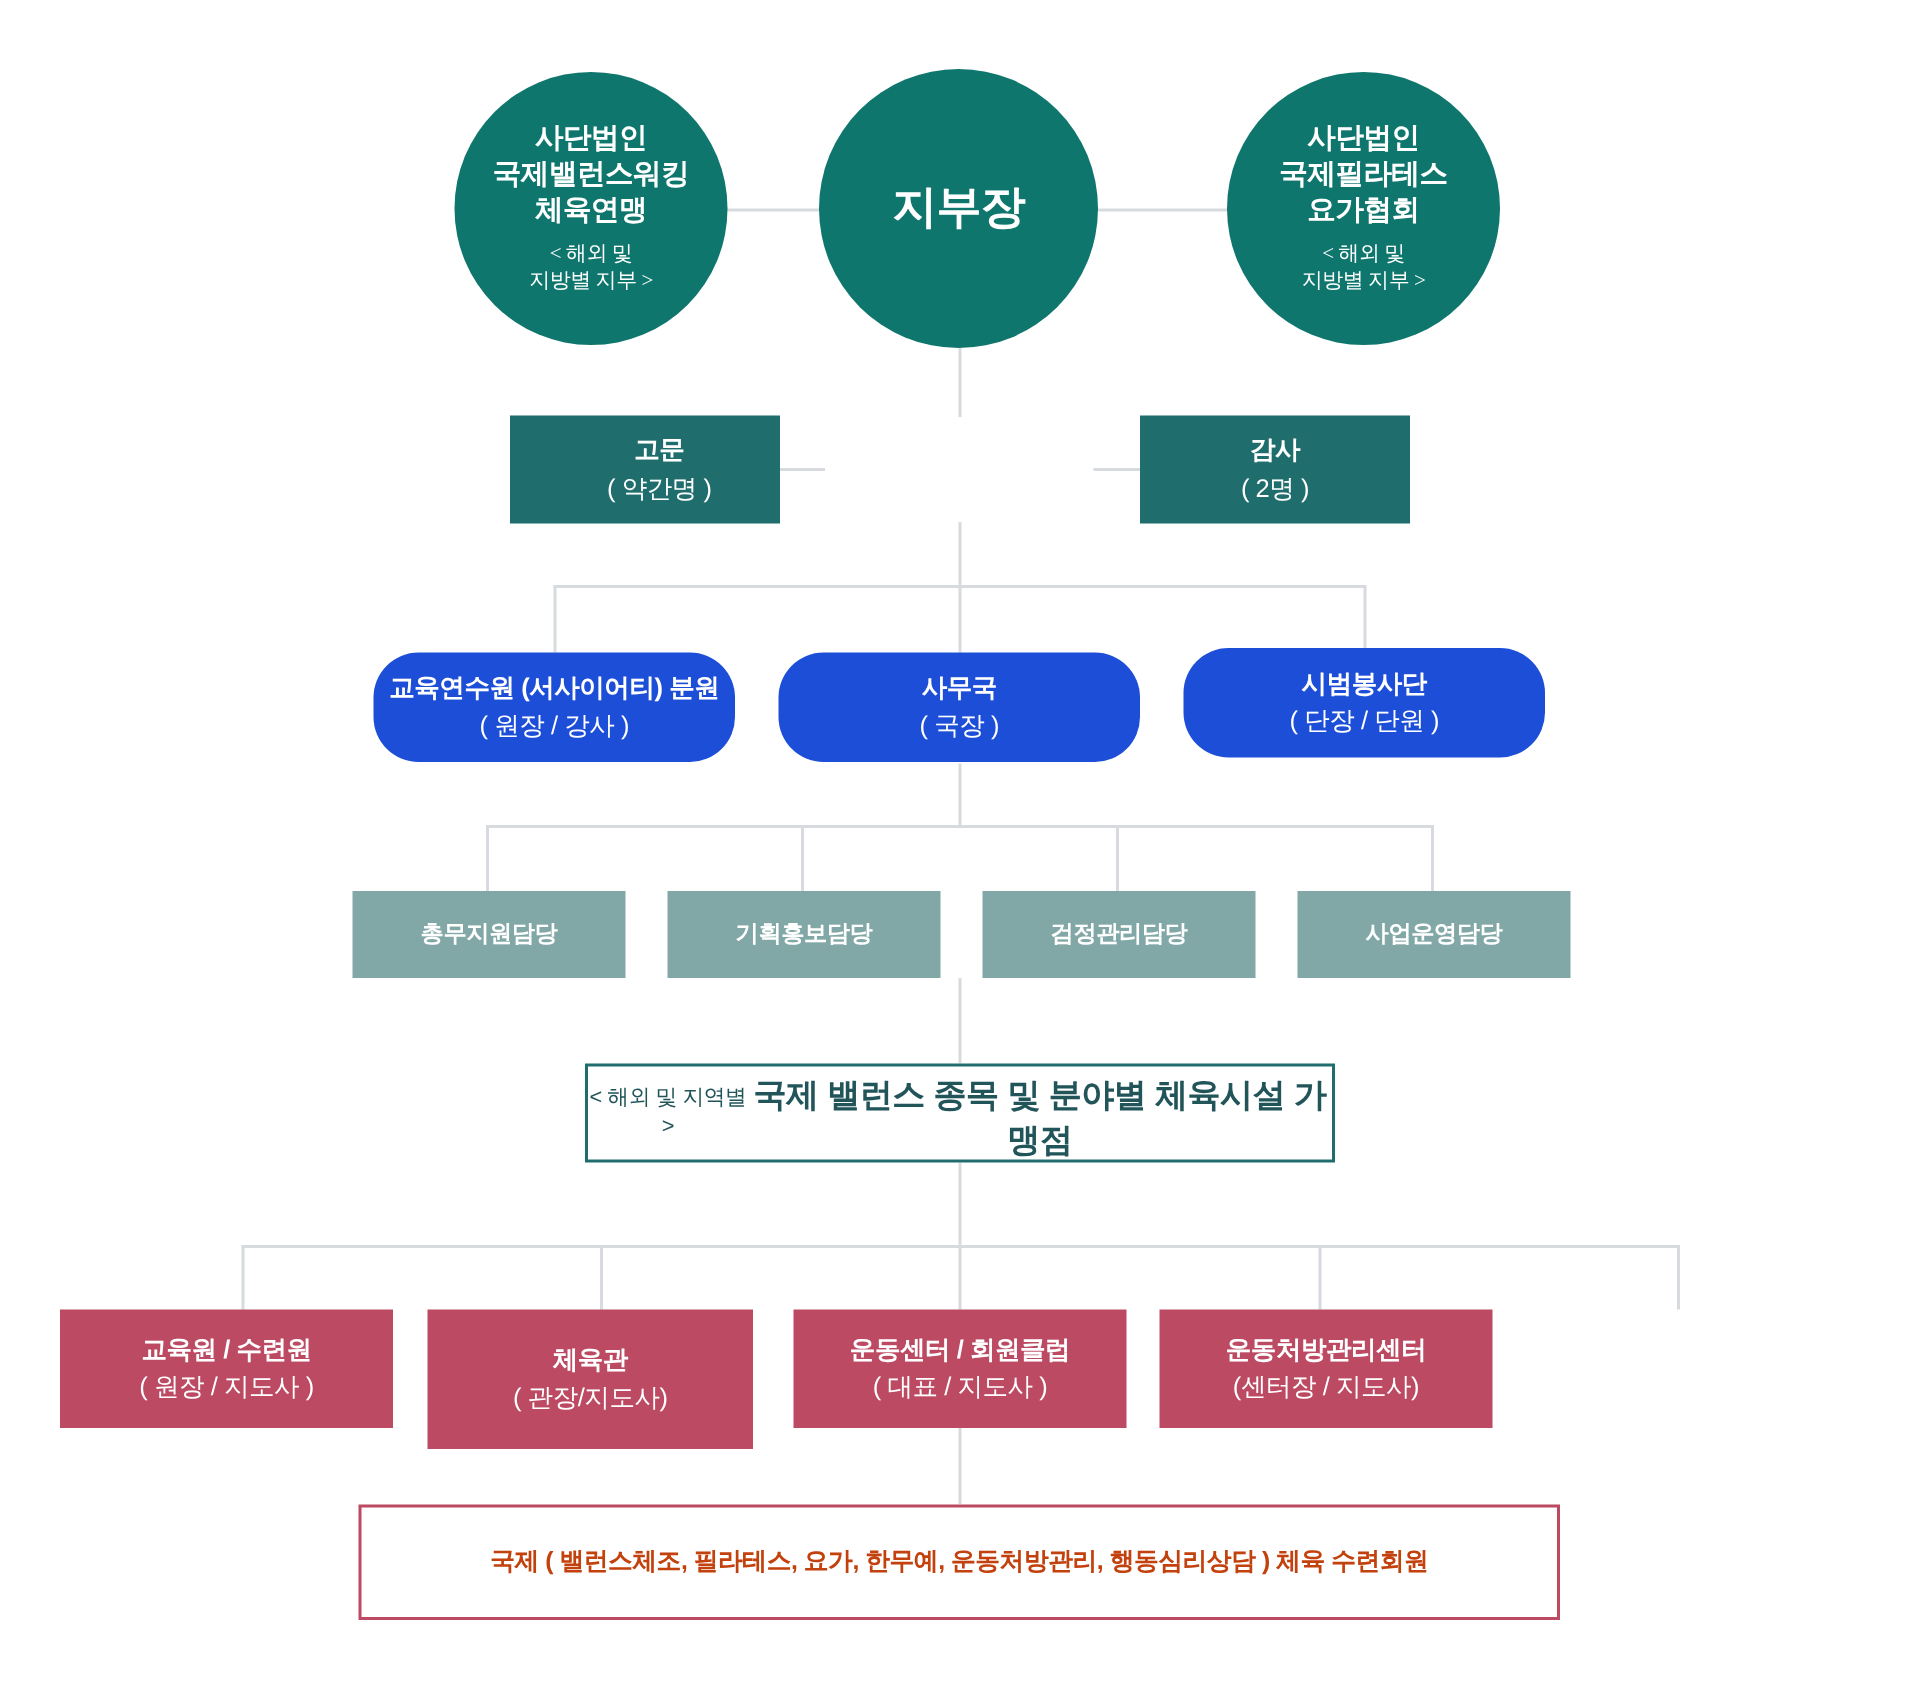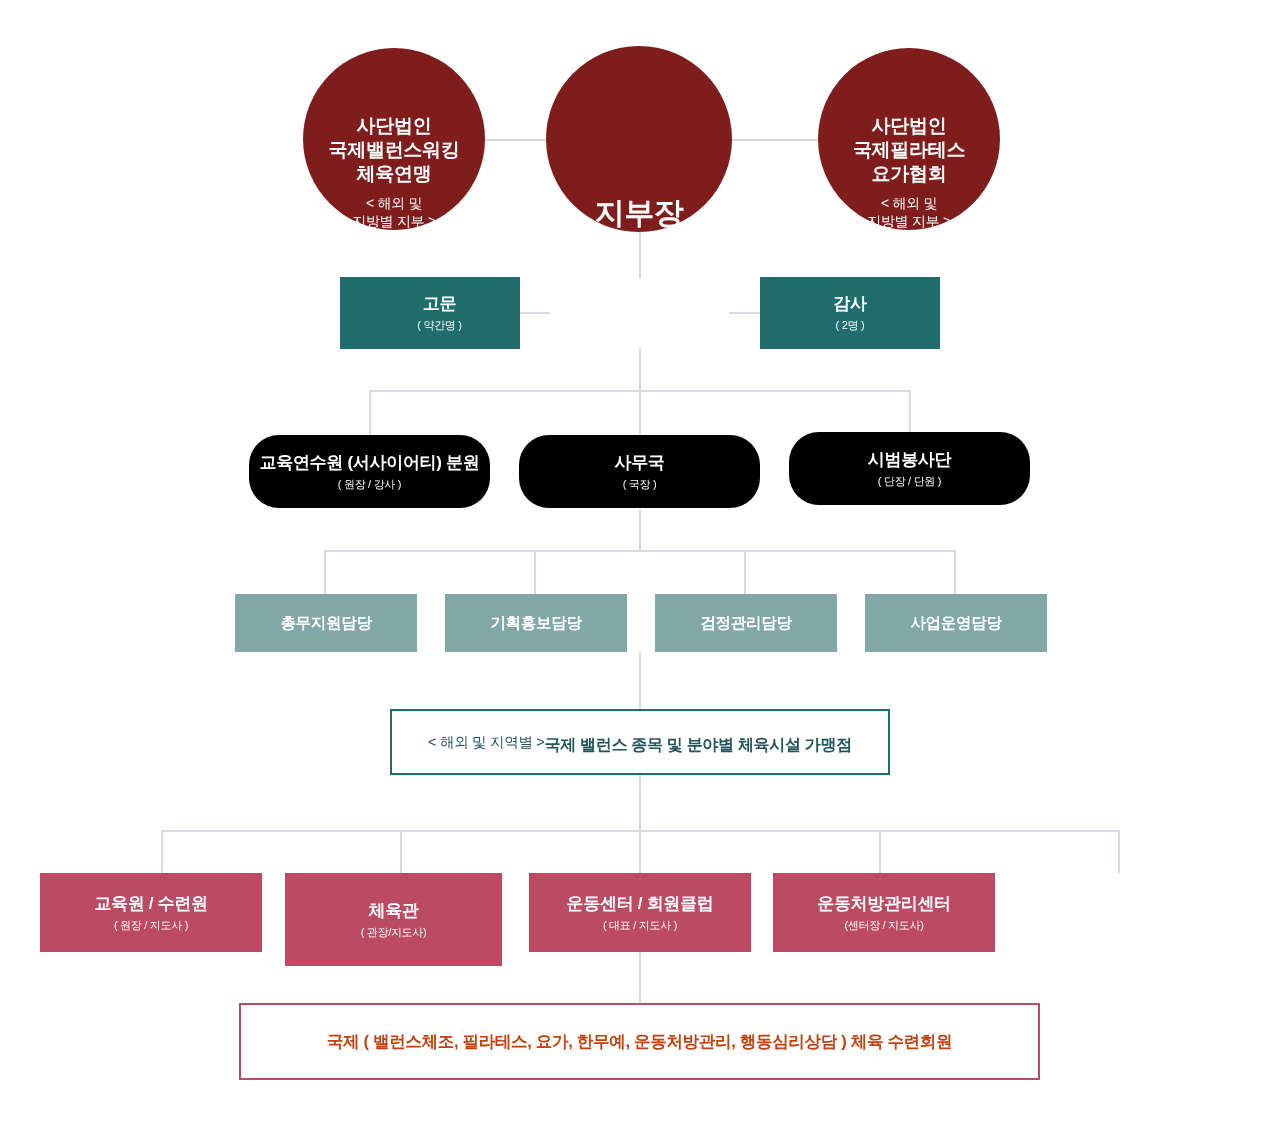--- a/index.html
+++ b/index.html
@@ -24,28 +24,29 @@
     position: absolute;
     background: #d7dbdf;
   }
   .conn.v { width: 2px; }
   .conn.h { height: 2px; }
 
   
   .circle {
     position: absolute;
     border-radius: 50%;
-    background: #7f1d1d;
+    background: #0f766e;
     color: #ffffff;
     display: flex;
     flex-direction: column;
     align-items: center;
-    justify-content: flex-end;
+    justify-content: center;
     text-align: center;
     box-sizing: border-box;
+    font-family: Liberation Serif, serif;
   }
   .circle .c-title {
     font-weight: bold;
     line-height: 1.28;
     letter-spacing: -0.3px;
   }
   .circle.side .c-title { font-size: 19px; }
   .circle.center .c-title { font-size: 30px; letter-spacing: -0.5px; }
   .circle .c-sub {
     font-size: 14px;
@@ -66,28 +67,28 @@
     text-align: center;
     color: #ffffff;
     letter-spacing: -0.3px;
   }
   .box .b-title {
     font-weight: bold;
     font-size: 17px;
     line-height: 1.25;
   }
   .box .b-sub {
-    font-size: 11px;
+    font-size: 17px;
     line-height: 1.3;
     margin-top: 4px;
     font-weight: normal;
   }
 
   .box.teal      { background: #1f6e6d; }
-  .box.darkteal  { background: #000000; border-radius: 30px; }
+  .box.darkteal  { background: #1d4ed8; border-radius: 30px; }
   .box.lightteal { background: #81a8a6; }
   .box.pink      { background: #bb4a62; }
 
   .box.lightteal .b-title { font-size: 15.5px; }
   .box.darkteal  .b-title { font-size: 17px; }
   .box.pink      .b-title { font-size: 17px; }
 
   
   .obox {
     position: absolute;
@@ -107,21 +108,21 @@
     border: 2px solid #bb4a62;
     color: #c2410c;
   }
   .obox .o-sub {
     font-size: 14.5px;
     font-weight: normal;
     letter-spacing: -0.3px;
     line-height: 1.3;
   }
   .obox .o-title {
-    font-size: 16px;
+    font-size: 22px;
     font-weight: bold;
     letter-spacing: -0.3px;
     line-height: 1.35;
     margin-top: 5px;
   }
   .obox.pink-outline .o-title {
     margin-top: 0;
     font-size: 16.5px;
   }
 </style>

